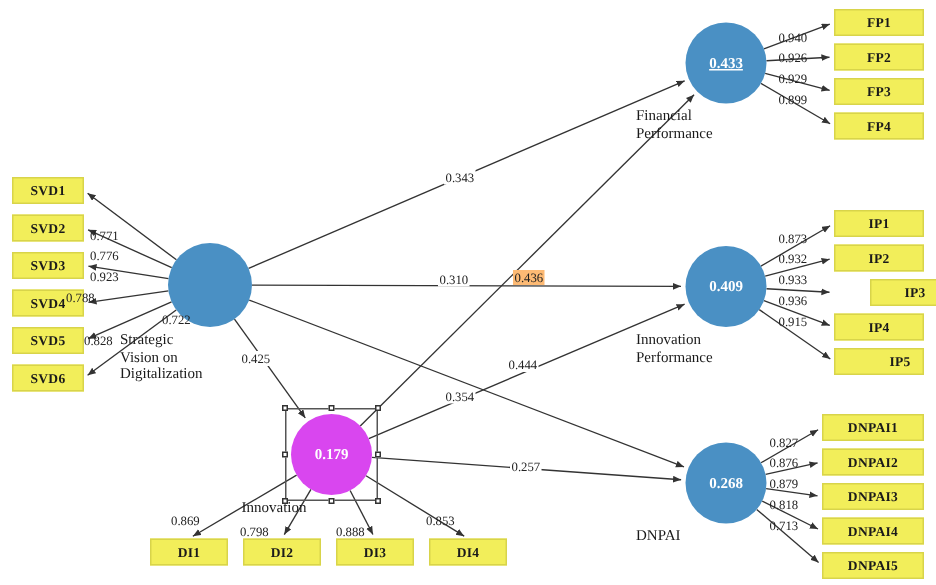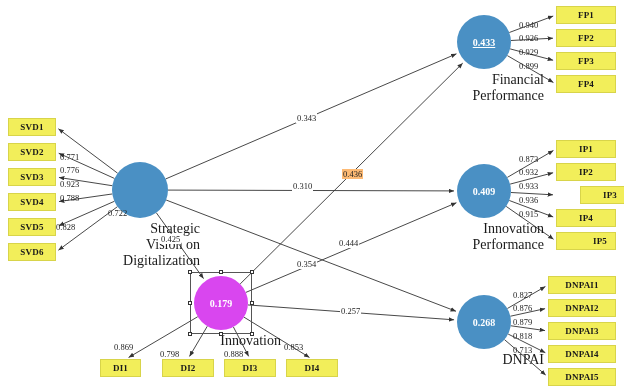--- a/index.html
+++ b/index.html
@@ -17,21 +17,21 @@
     box-sizing:border-box;
   }
   .node{
     position:absolute;border-radius:50%;
     background:#4a90c4;
     display:flex;align-items:center;justify-content:center;
     color:#ffffff;font-size:10px;font-weight:bold;
     box-sizing:border-box;
   }
   .node-label{
-    position:absolute;text-align:right;font-size:14px;color:#1a1a1a;
+    position:absolute;text-align:left;font-size:10px;color:#1a1a1a;
     line-height:1.15;
   }
   .coef{
     position:absolute;font-size:8.5px;color:#222;white-space:nowrap;
     font-family:"Liberation Serif","DejaVu Serif",serif;
   }
   .sel-frame{
     position:absolute;border:1px solid #555;box-sizing:border-box;
   }
   .handle{
@@ -85,21 +85,21 @@
       </g>
   </svg>
 
   <div id="boxes">
       <div class="ind-box" style="left: 8px; top: 118px; width: 48px; height: 18px;">SVD1</div>
       <div class="ind-box" style="left: 8px; top: 143px; width: 48px; height: 18px;">SVD2</div>
       <div class="ind-box" style="left: 8px; top: 168px; width: 48px; height: 18px;">SVD3</div>
       <div class="ind-box" style="left: 8px; top: 193px; width: 48px; height: 18px;">SVD4</div>
       <div class="ind-box" style="left: 8px; top: 218px; width: 48px; height: 18px;">SVD5</div>
       <div class="ind-box" style="left: 8px; top: 243px; width: 48px; height: 18px;">SVD6</div>
-      <div class="ind-box" style="left: 100px; top: 359px; width: 41px; height: 18px;">DI1</div>
+      <div class="ind-box" style="left: 100px; top: 359px; width: 52px; height: 18px;">DI1</div>
       <div class="ind-box" style="left: 162px; top: 359px; width: 52px; height: 18px;">DI2</div>
       <div class="ind-box" style="left: 224px; top: 359px; width: 52px; height: 18px;">DI3</div>
       <div class="ind-box" style="left: 286px; top: 359px; width: 52px; height: 18px;">DI4</div>
       <div class="ind-box" style="left: 556px; top: 6px; width: 60px; height: 18px;">FP1</div>
       <div class="ind-box" style="left: 556px; top: 29px; width: 60px; height: 18px;">FP2</div>
       <div class="ind-box" style="left: 556px; top: 52px; width: 60px; height: 18px;">FP3</div>
       <div class="ind-box" style="left: 556px; top: 75px; width: 60px; height: 18px;">FP4</div>
       <div class="ind-box" style="left: 556px; top: 140px; width: 60px; height: 18px;">IP1</div>
       <div class="ind-box" style="left: 556px; top: 163px; width: 60px; height: 18px;">IP2</div>
       <div class="ind-box" style="left: 580px; top: 186px; width: 60px; height: 18px;">IP3</div>
@@ -143,21 +143,21 @@
       </div>
       <div class="node" style="left: 457px; top: 295px; width: 54px; height: 54px; background: rgb(74, 144, 196);">0.268</div>
       <div class="node-label" style="left: 424px; top: 352px; width: 120px;">
         <div>DNPAI</div>
       </div>
     </div>
   <div id="coefs">
       <div class="coef" style="left: 60px; top: 152px;">0.771</div>
       <div class="coef" style="left: 60px; top: 165px;">0.776</div>
       <div class="coef" style="left: 60px; top: 179px;">0.923</div>
-      <div class="coef" style="left: 60px; top: 193px;">0.788</div>
+      <div class="coef" style="left: 44px; top: 193px;">0.788</div>
       <div class="coef" style="left: 62px; top: 208px; padding-left: 46px;">0.722</div>
       <div class="coef" style="left: 56px; top: 222px; text-align: right;">0.828</div>
       <div class="coef" style="left: 114px; top: 342px;">0.869</div>
       <div class="coef" style="left: 160px; top: 349px;">0.798</div>
       <div class="coef" style="left: 224px; top: 349px;">0.888</div>
       <div class="coef" style="left: 284px; top: 342px;">0.853</div>
       <div class="coef" style="left: 519px; top: 20px;">0.940</div>
       <div class="coef" style="left: 519px; top: 33px;">0.926</div>
       <div class="coef" style="left: 519px; top: 47px;">0.929</div>
       <div class="coef" style="left: 519px; top: 61px;">0.899</div>
@@ -168,18 +168,18 @@
       <div class="coef" style="left: 519px; top: 209px;">0.915</div>
       <div class="coef" style="left: 513px; top: 290px;">0.827</div>
       <div class="coef" style="left: 513px; top: 303px;">0.876</div>
       <div class="coef" style="left: 513px; top: 317px;">0.879</div>
       <div class="coef" style="left: 513px; top: 331px;">0.818</div>
       <div class="coef" style="left: 513px; top: 345px;">0.713</div>
       <div class="coef" style="left: 296px; top: 113px; background: rgb(255, 255, 255); padding: 0px 1px;">0.343</div>
       <div class="coef" style="left: 292px; top: 181px; background: rgb(255, 255, 255); padding: 0px 1px;">0.310</div>
       <div class="coef" style="left: 160px; top: 234px; background: rgb(255, 255, 255); padding: 0px 1px;">0.425</div>
       <div class="coef" style="left: 296px; top: 259px; background: rgb(255, 255, 255); padding: 0px 1px;">0.354</div>
-      <div class="coef" style="left: 342px; top: 169px; background: #fdba74; padding: 0px 1px; text-align: right;">0.436</div>
+      <div class="coef" style="left: 342px; top: 180px; background: #fdba74; padding: 0px 1px; text-align: right;">0.436</div>
       <div class="coef" style="left: 338px; top: 238px; background: rgb(255, 255, 255); padding: 0px 1px;">0.444</div>
       <div class="coef" style="left: 340px; top: 306px; background: rgb(255, 255, 255); padding: 0px 1px;">0.257</div>
     </div>
 
 </div>
 
 </body></html>

